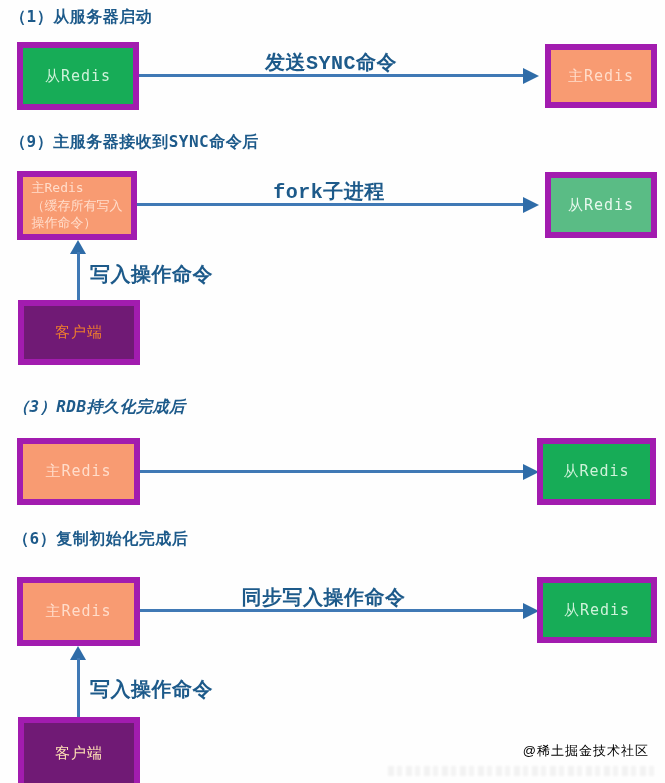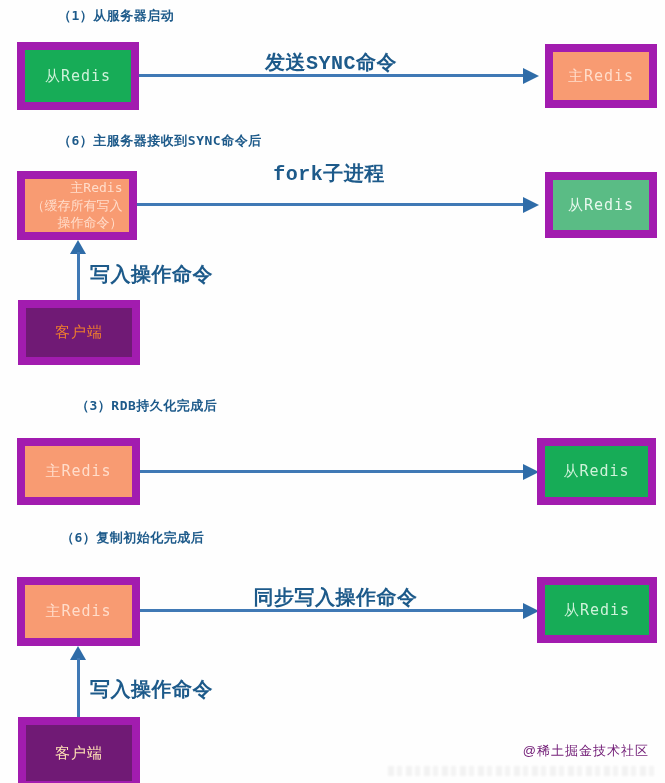--- a/index.html
+++ b/index.html
@@ -7,34 +7,33 @@
   .canvas {
     position: relative;
     width: 665px;
     height: 783px;
     background: #fefefe;
     overflow: hidden;
     font-family: "DejaVu Sans Mono", "Liberation Mono", monospace;
   }
   .section-title {
     position: absolute;
-    font-size: 13px;
+    font-size: 16px;
     font-weight: bold;
     color: #1d5a8a;
     letter-spacing: 0.5px;
     white-space: nowrap;
-    margin-left: 48px;
   }
   .node {
     position: absolute;
-    border: 8px solid #a21caf;
+    border: 6px solid #a21caf;
     display: flex;
     align-items: center;
     justify-content: center;
-    text-align: right;
+    text-align: left;
     font-size: 15px;
     letter-spacing: 1px;
   }
   .node.multiline { font-size: 13px; line-height: 1.35; white-space: pre-line; letter-spacing: 0; }
   .node-slave   { background: #17ac57; color: #cff2da; }
   .node-slave-muted { background: #5abc85; color: #e8f8ee; }
   .node-master  { background: #f89b72; color: #ffddcb; }
   .node-client  { background: #701a75; }
   .client-text-orange { color: #ee7d2e; }
   .client-text-light  { color: #ffe2b5; }
@@ -71,21 +70,21 @@
     white-space: nowrap;
     letter-spacing: 0.5px;
     font-family: Liberation Mono, monospace;
   }
   .arrow-label.left-align { text-align: right; }
   .watermark {
     position: absolute;
     top: 742px;
     right: 16px;
     font-size: 13px;
-    color: #701a75;
+    color: #000000;
     font-family: "Liberation Sans", sans-serif;
     letter-spacing: 1px;
   }
   .faint-url {
     position: absolute;
     left: 388px;
     top: 766px;
     width: 270px;
     height: 10px;
     opacity: 0.55;
@@ -107,54 +106,54 @@
   <div class="section-title" style="left:10px; top:7px;">（1）从服务器启动</div>
 
   <div class="node node-slave" style="left:17px; top:42px; width:122px; height:68px;">从Redis</div>
 
   <div class="h-line" style="left:139px; top:74px; width:384px;"></div>
   <div class="arrow-right" style="left:523px; top:68px;"></div>
   <div class="arrow-label" style="left:139px; top:49px; width:384px;">发送SYNC命令</div>
 
   <div class="node node-master" style="left:545px; top:44px; width:112px; height:64px;">主Redis</div>
 
-  <div class="section-title" style="left:10px; top:132px;">（6）主服务器接收到SYNC命令后</div>
+  <div class="section-title" style="left:10px; top:132px;">（9）主服务器接收到SYNC命令后</div>
 
   <div class="node node-master multiline" style="left:17px; top:171px; width:120px; height:69px;">主Redis
 （缓存所有写入
 操作命令）</div>
 
   <div class="h-line" style="left:137px; top:203px; width:386px;"></div>
   <div class="arrow-right" style="left:523px; top:197px;"></div>
-  <div class="arrow-label" style="left:137px; top:160px; width:384px;">fork子进程</div>
+  <div class="arrow-label" style="left:137px; top:178px; width:384px;">fork子进程</div>
 
   <div class="node node-slave-muted" style="left:545px; top:172px; width:112px; height:66px;">从Redis</div>
 
   <div class="arrow-up" style="left:70px; top:240px;"></div>
   <div class="v-line" style="left:77px; top:252px; height:48px;"></div>
   <div class="arrow-label left-align" style="left:90px; top:261px;">写入操作命令</div>
 
   <div class="node node-client client-text-orange" style="left:18px; top:300px; width:122px; height:65px;">客户端</div>
 
-  <div class="section-title" style="left:28px; top:397px;">（3）RDB持久化完成后</div>
+  <div class="section-title" style="left:13px; top:397px;font-style:italic;">（3）RDB持久化完成后</div>
 
   <div class="node node-master" style="left:17px; top:438px; width:123px; height:67px;">主Redis</div>
 
   <div class="h-line" style="left:140px; top:470px; width:383px;"></div>
   <div class="arrow-right" style="left:523px; top:464px;"></div>
 
   <div class="node node-slave" style="left:537px; top:438px; width:119px; height:67px;">从Redis</div>
 
   <div class="section-title" style="left:13px; top:529px;">（6）复制初始化完成后</div>
 
   <div class="node node-master" style="left:17px; top:577px; width:123px; height:69px;">主Redis</div>
 
   <div class="h-line" style="left:140px; top:609px; width:383px;"></div>
   <div class="arrow-right" style="left:523px; top:603px;"></div>
-  <div class="arrow-label" style="left:144px; top:584px; width:383px;">同步写入操作命令</div>
+  <div class="arrow-label" style="left:132px; top:584px; width:383px;">同步写入操作命令</div>
 
   <div class="node node-slave" style="left:537px; top:577px; width:120px; height:66px;">从Redis</div>
 
   <div class="arrow-up" style="left:70px; top:646px;"></div>
   <div class="v-line" style="left:77px; top:658px; height:59px;"></div>
   <div class="arrow-label left-align" style="left:90px; top:676px;">写入操作命令</div>
 
   <div class="node node-client client-text-light" style="left:18px; top:717px; width:122px; height:72px;">客户端</div>
 
   <div class="watermark">@稀土掘金技术社区</div>

